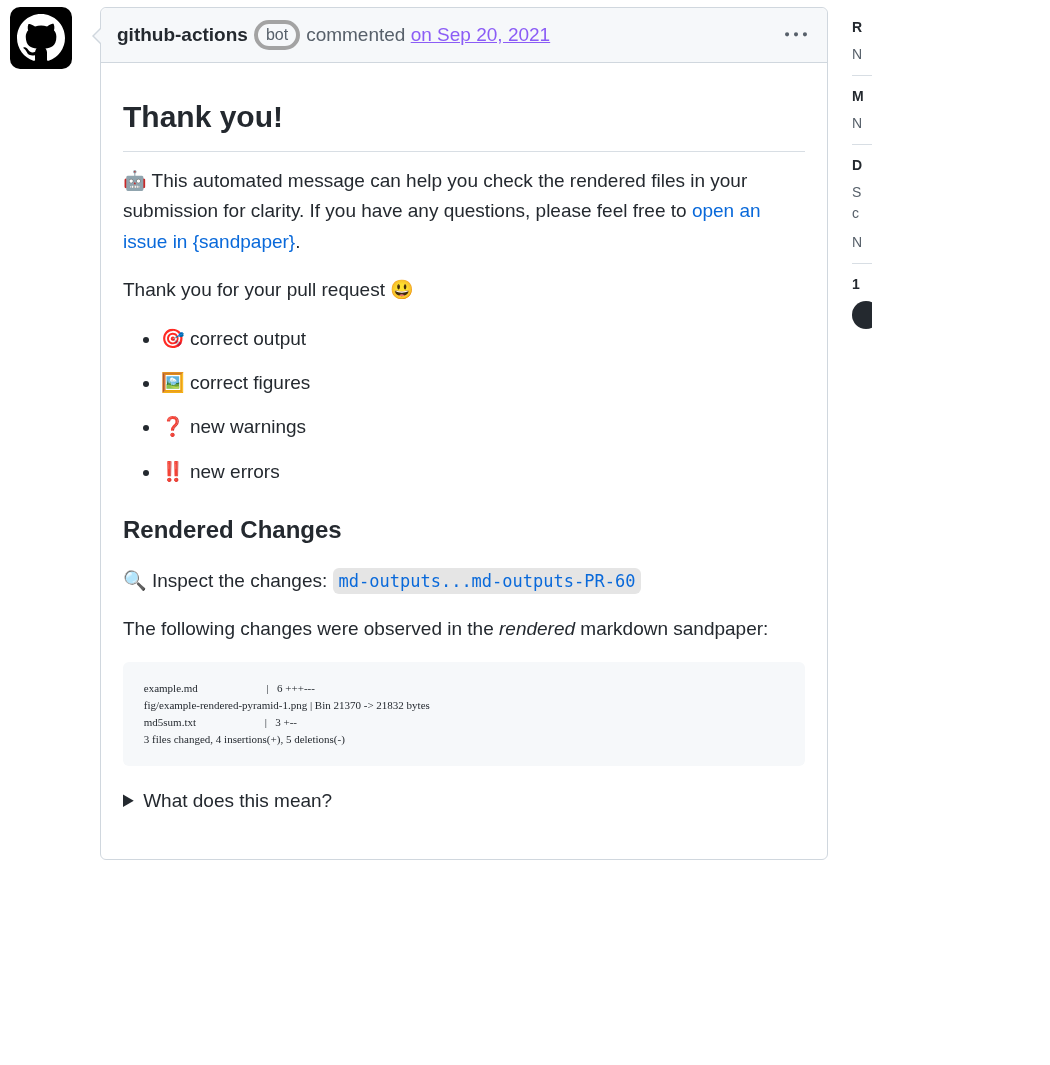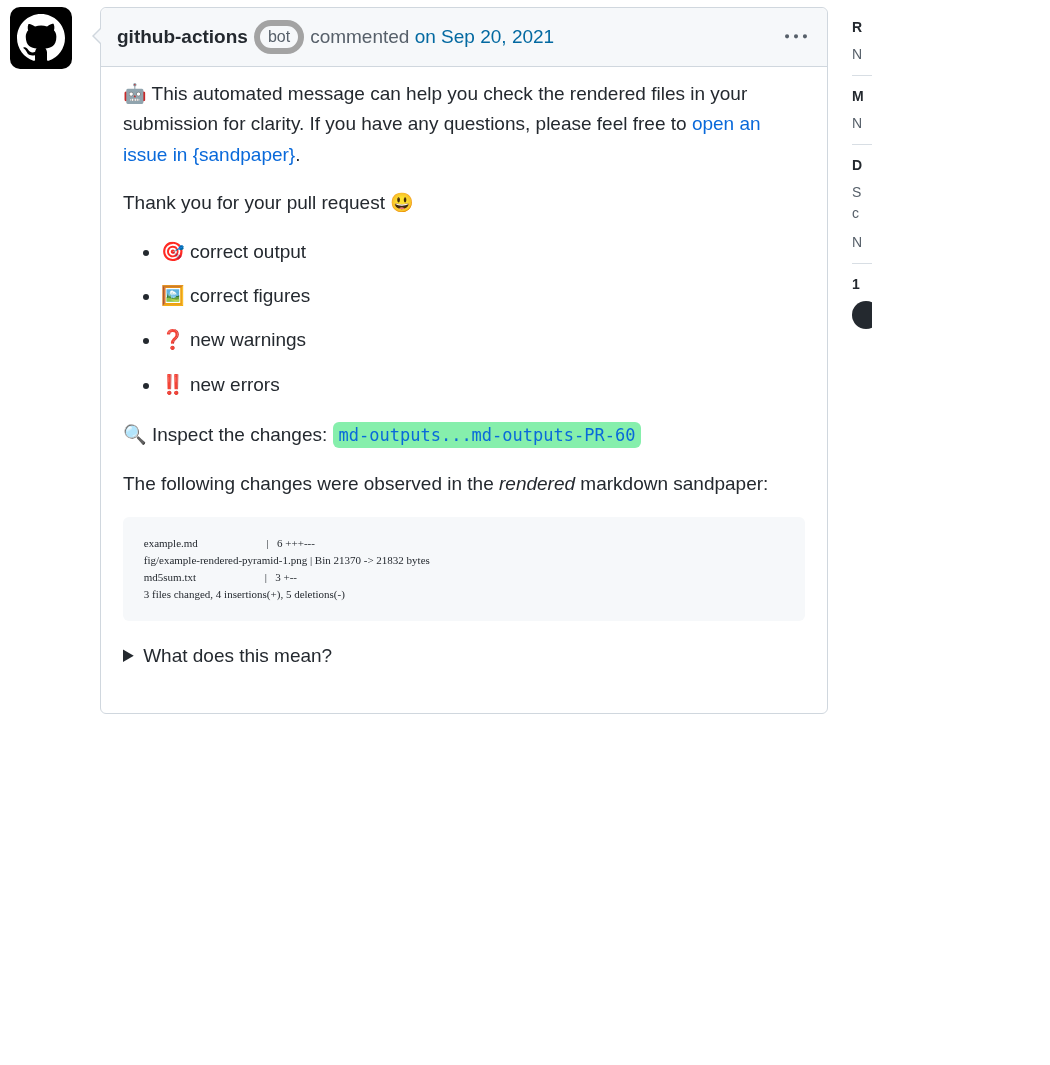--- a/index.html
+++ b/index.html
@@ -70,29 +70,29 @@
     border-top-right-radius: 6px;
     padding: 12px 16px;
     display: flex;
     align-items: center;
     justify-content: space-between;
     font-size: 19px;
   }
   .header-left { display: flex; align-items: center; gap: 6px; flex-wrap: wrap; }
   .author { font-weight: 600; color: #24292f; }
   .bot-badge {
-    border: 6px solid #a3a3a3;
+    border: 4px solid #a3a3a3;
     border-radius: 2em;
     padding: 0 8px;
     font-size: 16px;
     color: #57606a;
     line-height: 22px;
   }
   .commented { color: #57606a; }
-  .timestamp { color: #0369a1; }
+  .timestamp { color: #8b5cf6; text-decoration: underline; }
   .kebab {
     color: #57606a;
     display: flex;
     align-items: center;
     cursor: pointer;
     padding: 4px;
   }
   .comment-body {
     padding: 12px 22px 24px 22px;
     font-size: 19px;
@@ -109,21 +109,21 @@
     font-size: 24px;
     font-weight: 600;
     margin: 24px 0 16px 0;
   }
   .comment-body p { margin: 0 0 18px 0; }
   .comment-body a { color: #0969da; text-decoration: none; }
   .comment-body ul { margin: 0 0 20px 0; padding-left: 2em; }
   .comment-body li { margin: 14px 0; }
   .code-inline {
     font-family: ui-monospace, SFMono-Regular, Consolas, monospace;
-    background: #86efac;
+    background: #e5e5e5;
     color: #0969da;
     padding: 3px 6px;
     border-radius: 6px;
     font-size: 17px;
   }
   .code-block {
     font-family: Liberation Serif, serif;
     background: #f6f8fa;
     border-radius: 6px;
     padding: 18px;
@@ -175,30 +175,32 @@
           </span>
         </div>
         <div class="kebab">
           <svg width="22" height="22" viewBox="0 0 16 16" fill="#57606a">
               <path d="M8 9a1.5 1.5 0 100-3 1.5 1.5 0 000 3zM1.5 9a1.5 1.5 0 100-3 1.5 1.5 0 000 3zm13 0a1.5 1.5 0 100-3 1.5 1.5 0 000 3z"></path>
             </svg>
         </div>
       </div>
 
       <div class="comment-body">
+        <h2>Thank you!</h2>
         <p>
           <span>🤖 This automated message can help you check the rendered files in your submission for clarity. If you have any questions, please feel free to </span><a href="#">open an issue in {sandpaper}</a><span>.</span>
         </p>
         <p>Thank you for your pull request 😃</p>
         <ul>
           <li>🎯 correct output</li>
           <li>🖼️ correct figures</li>
           <li>❓ new warnings</li>
           <li>‼️ new errors</li>
         </ul>
+        <h3>Rendered Changes</h3>
         <p>
           <span>🔍 Inspect the changes: </span><a href="#" class="code-inline">md-outputs...md-outputs-PR-60</a>
         </p>
         <p>
           <span>The following changes were observed in the </span><em>rendered</em><span> markdown sandpaper:</span>
         </p>
         <pre class="code-block"> example.md                         |   6 +++---
  fig/example-rendered-pyramid-1.png | Bin 21370 -&gt; 21832 bytes
  md5sum.txt                         |   3 +--
  3 files changed, 4 insertions(+), 5 deletions(-)</pre>

